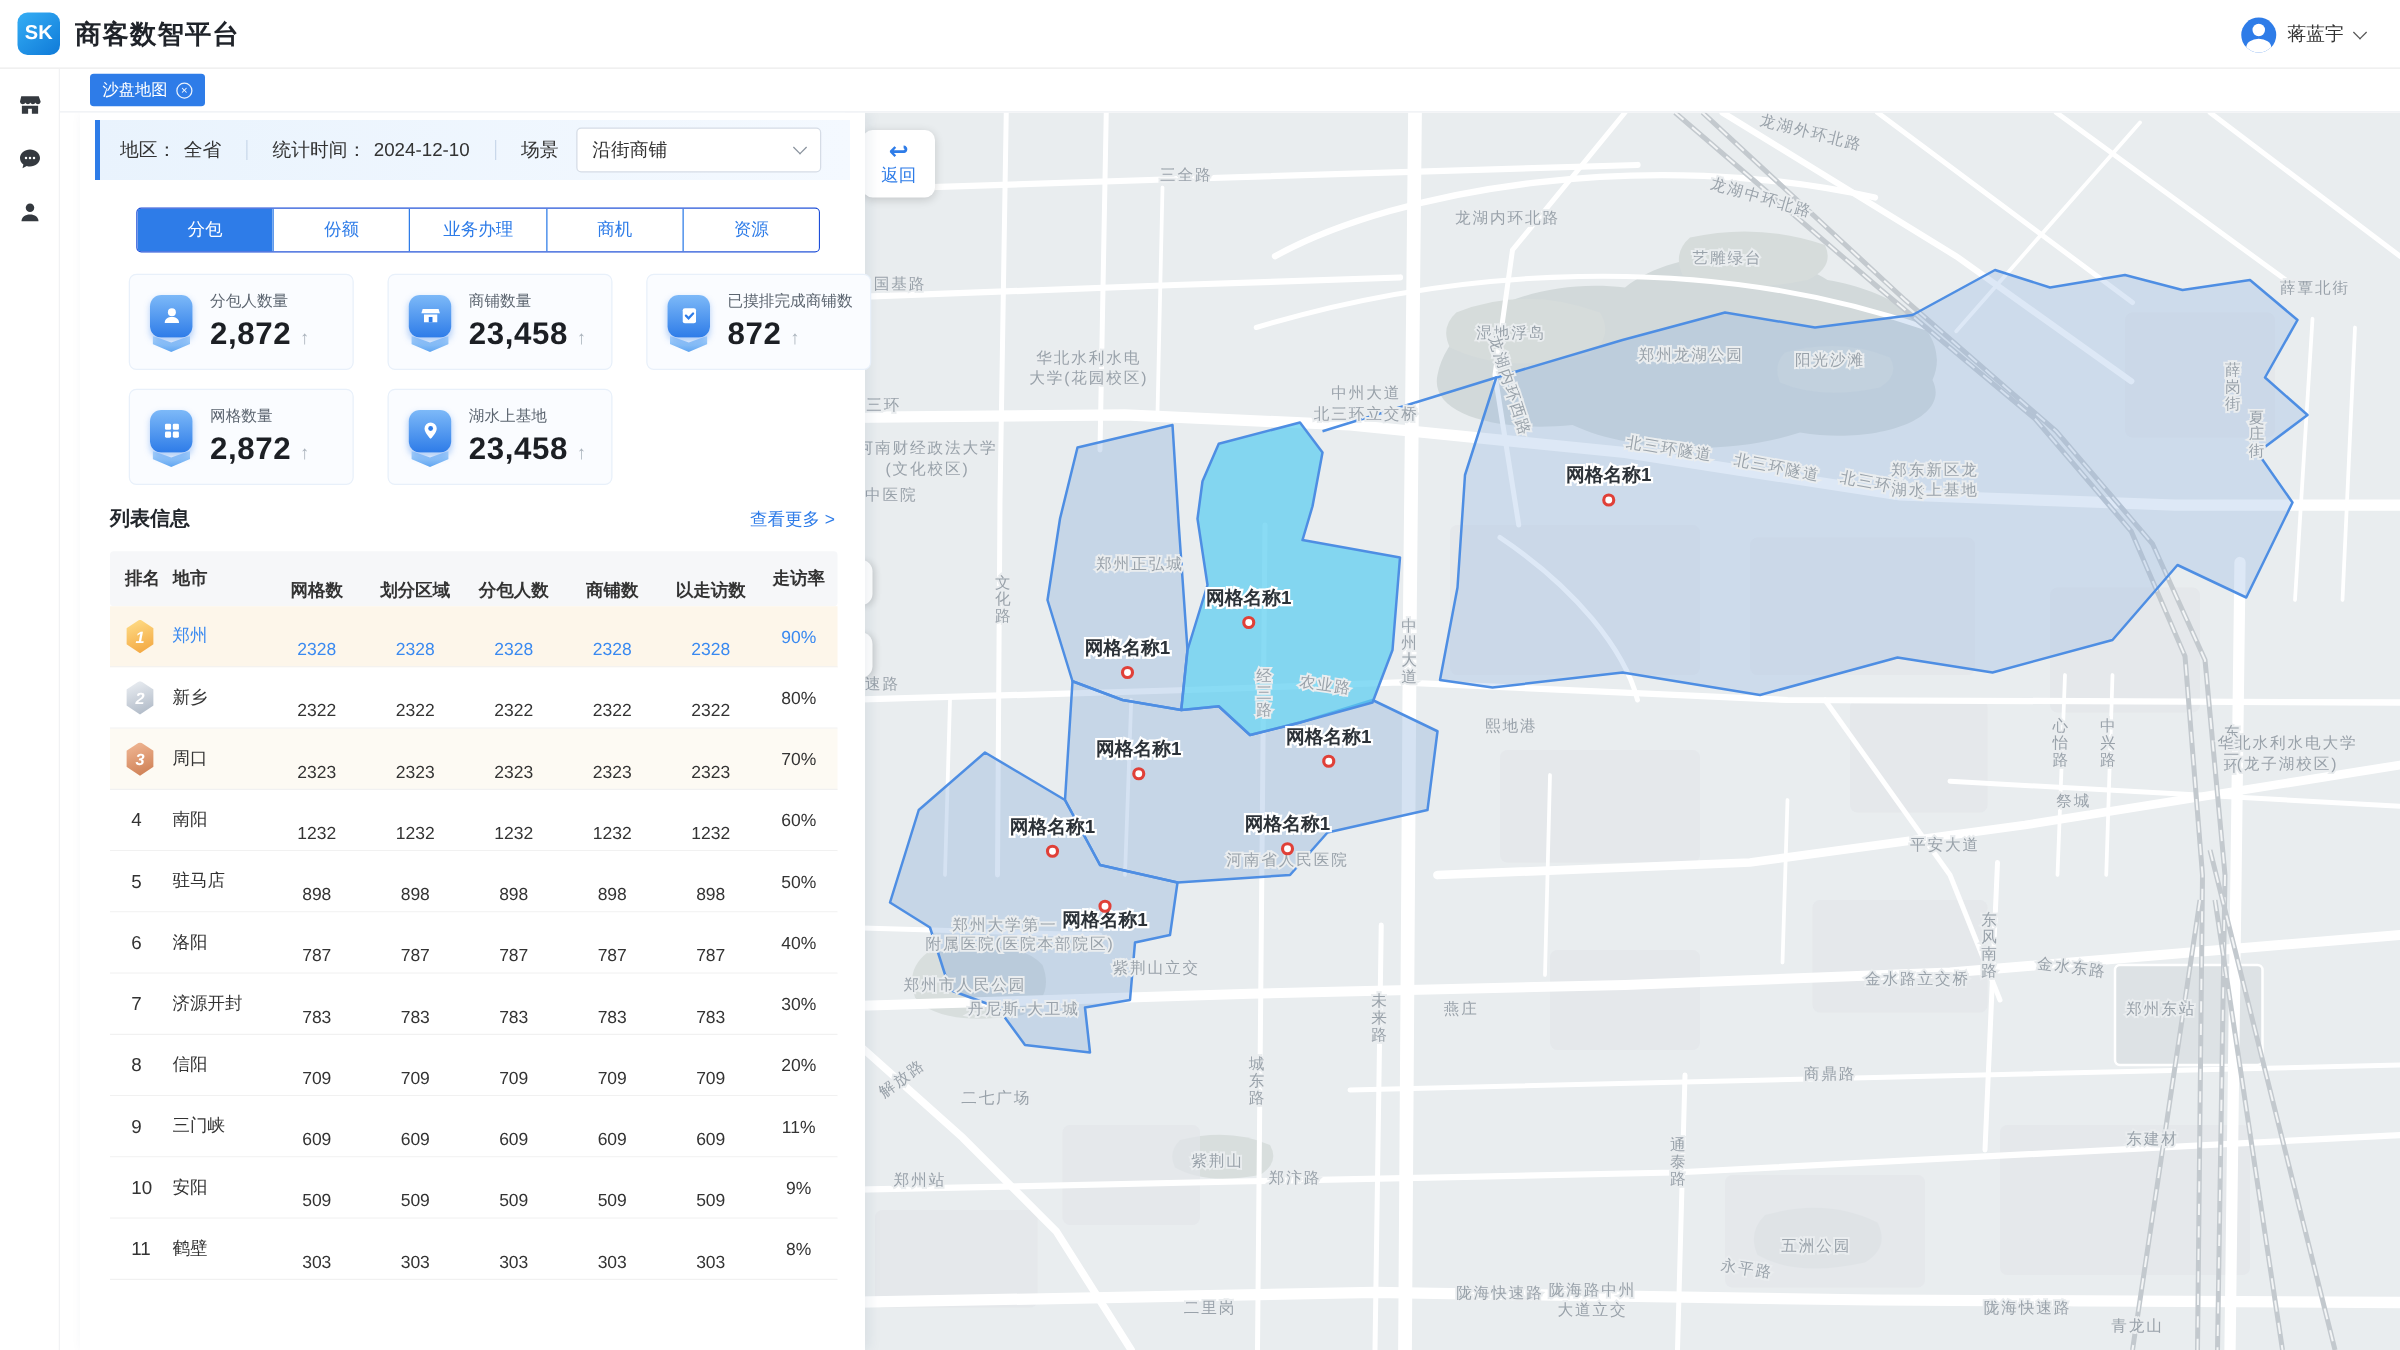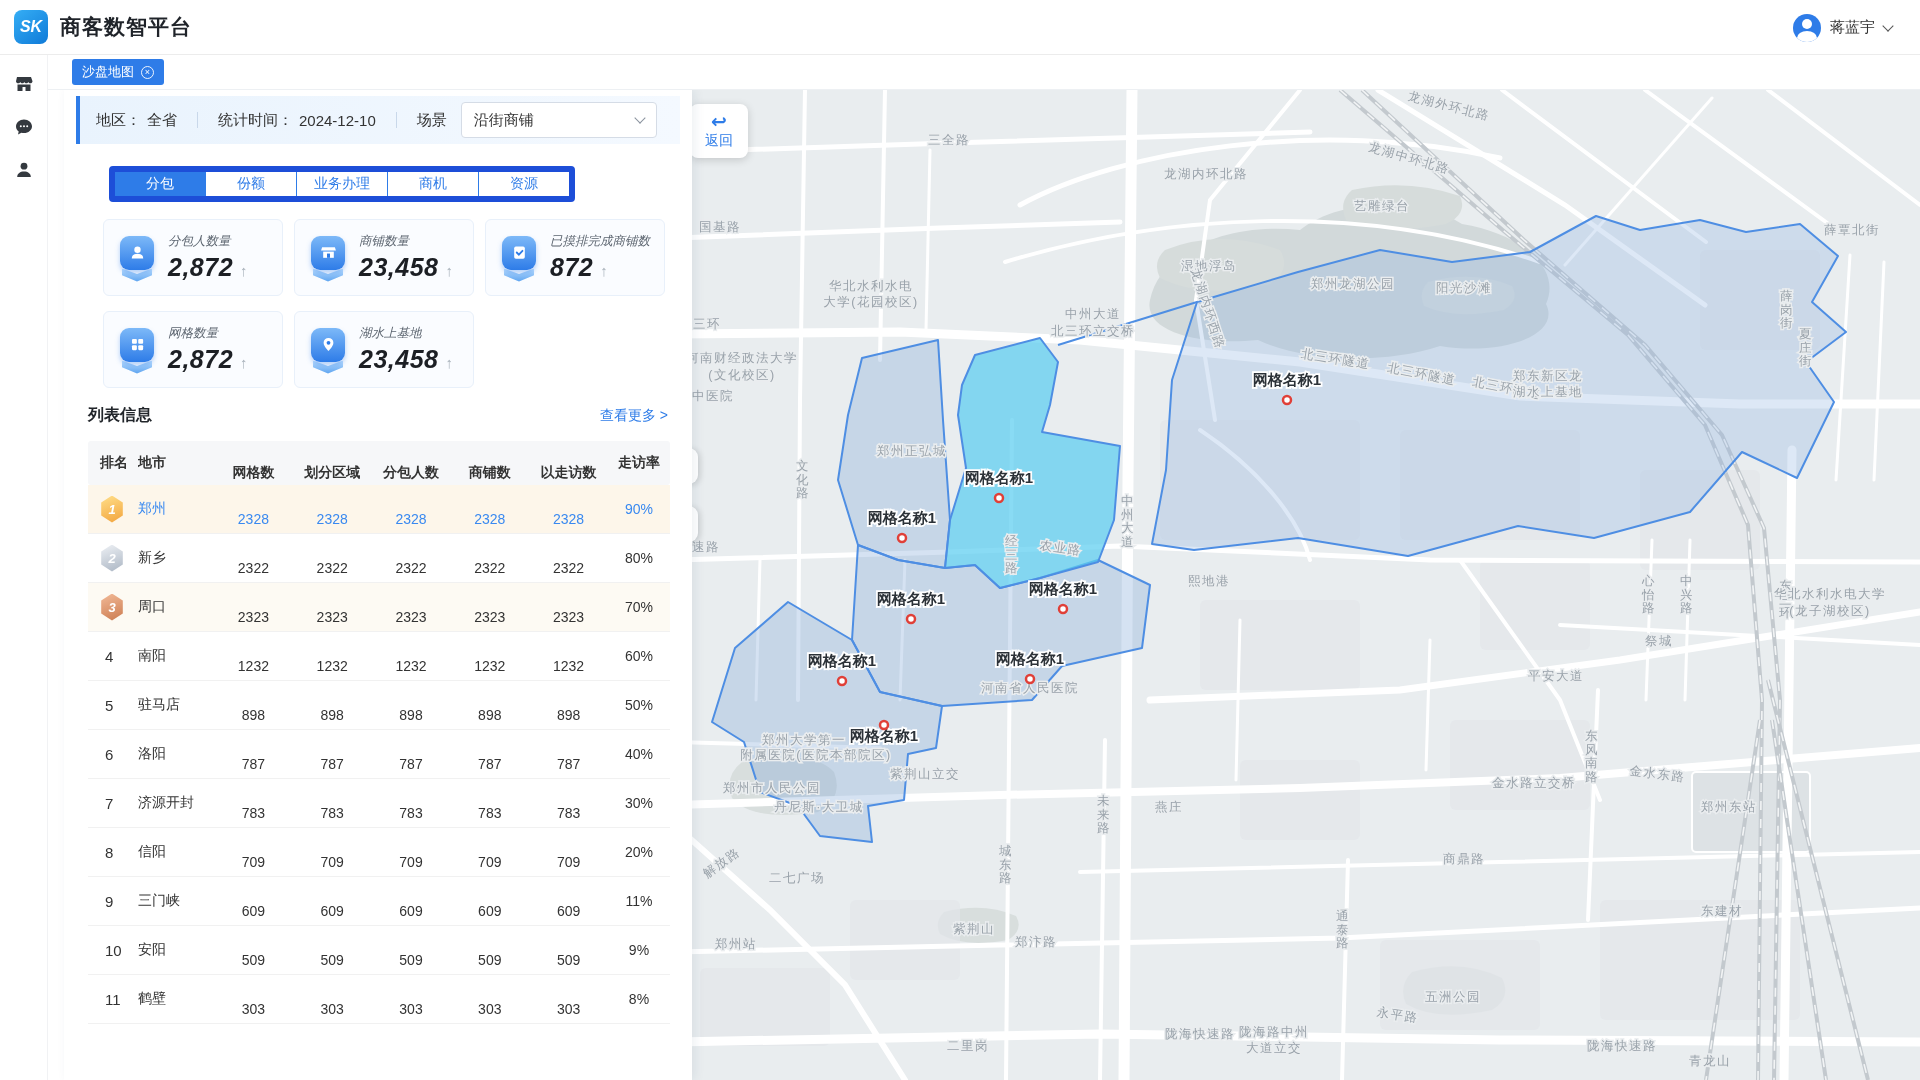--- a/index.html
+++ b/index.html
@@ -4,21 +4,21 @@
 <style>
   * { margin:0; padding:0; box-sizing:border-box; }
   html,body { width:1920px; height:1080px; overflow:hidden; background:#fff;
     font-family:"Liberation Sans","DejaVu Sans",sans-serif; color:#333; }
 
   
   .header { position:absolute; left:0; top:0; width:1920px; height:55px; background:#fff;
     border-bottom:1px solid #ececec; display:flex; align-items:center; z-index:30; }
   .logo { width:34px; height:34px; margin-left:14px; border-radius:8px;
     background:linear-gradient(140deg,#35aef5,#0f7ad8); color:#fff; font-weight:bold;
-    font-style:italic; font-size:16px; display:flex; align-items:center; justify-content:center; }
+    font-size:16px; display:flex; align-items:center; justify-content:center; }
   .app-title { margin-left:12px; font-size:21px; font-weight:bold; color:#1f2329; letter-spacing:1px; }
   .user-box { position:absolute; right:28px; top:0; height:55px; display:flex; align-items:center; gap:9px; cursor:pointer; }
   .avatar { width:28px; height:28px; border-radius:50%; background:#2E7CE8; position:relative; overflow:hidden; }
   .avatar::before { content:""; position:absolute; left:9px; top:5px; width:10px; height:10px; border-radius:50%; background:#fff; }
   .avatar::after { content:""; position:absolute; left:4px; top:17px; width:20px; height:14px; border-radius:50%; background:#fff; }
   .user-name { font-size:15px; color:#333; }
   .chev { width:8px; height:8px; border-right:1.6px solid #555; border-bottom:1.6px solid #555;
     transform:rotate(45deg); margin-top:-4px; }
 
   
@@ -40,29 +40,29 @@
   .filterbar { position:absolute; left:12px; top:6px; width:604px; height:48px;
     background:linear-gradient(90deg,#e9f3fd,#f4f9ff); display:flex; align-items:center; font-size:15px; }
   .filterbar .accent { width:4px; height:48px; background:#2E7CE8; margin-right:16px; }
   .f-label { color:#333; }
   .f-val { color:#333; margin-left:6px; }
   .f-div { width:1px; height:16px; background:#c9d8ea; margin:0 20px; }
   .scene-select { margin-left:14px; width:196px; height:36px; background:#fff; border:1px solid #d5dce6;
     border-radius:4px; display:flex; align-items:center; justify-content:space-between; padding:0 12px; cursor:pointer; }
   .scene-select .chev { border-color:#8a939e; }
 
-  .tabs { position:absolute; left:45px; top:76px; width:466px; height:36px; display:flex;
-    border:6px solid #1d4ed8; border-radius:4px; overflow:hidden; }
+  .tabs { position:absolute; left:45px; top:76px; width:547px; height:36px; display:flex;
+    border:1px solid #1d4ed8; border-radius:4px; overflow:hidden; }
   .tab { flex:1; display:flex; align-items:center; justify-content:center; font-size:14px;
     color:#2E7CE8; background:#fff; border-left:1px solid #2E7CE8; cursor:pointer; }
   .tab:first-child { border-left:none; }
   .tab.active { background:#2E7CE8; color:#fff; }
 
   .cards { position:absolute; left:39px; top:129px; width:562px; display:grid;
-    grid-template-columns:repeat(3,180px); gap:15px 11px;font-style:italic; }
+    grid-template-columns:repeat(3,180px); gap:15px 27px; }
   .card { height:77px; background:#fafcff; border:1px solid #e8f0fa; border-radius:6px;
     display:flex; align-items:center; padding:0 12px; }
   .badge { position:relative; width:42px; height:52px; flex:0 0 42px; margin-right:10px; }
   .badge .sq { position:absolute; left:4px; top:4px; width:34px; height:34px; border-radius:9px;
     background:linear-gradient(180deg,#7db9f8,#2E7CE8); display:flex; align-items:center; justify-content:center;
     box-shadow:0 3px 5px rgba(46,124,232,.35); }
   .badge .base { position:absolute; left:6px; bottom:2px; width:30px; height:13px;
     background:linear-gradient(180deg,#bfe0ff,#5aa2f0);
     clip-path:polygon(0 0,50% 42%,100% 0,100% 52%,50% 100%,0 52%); }
   .card .txt { display:flex; flex-direction:column; gap:3px; min-width:0; }

